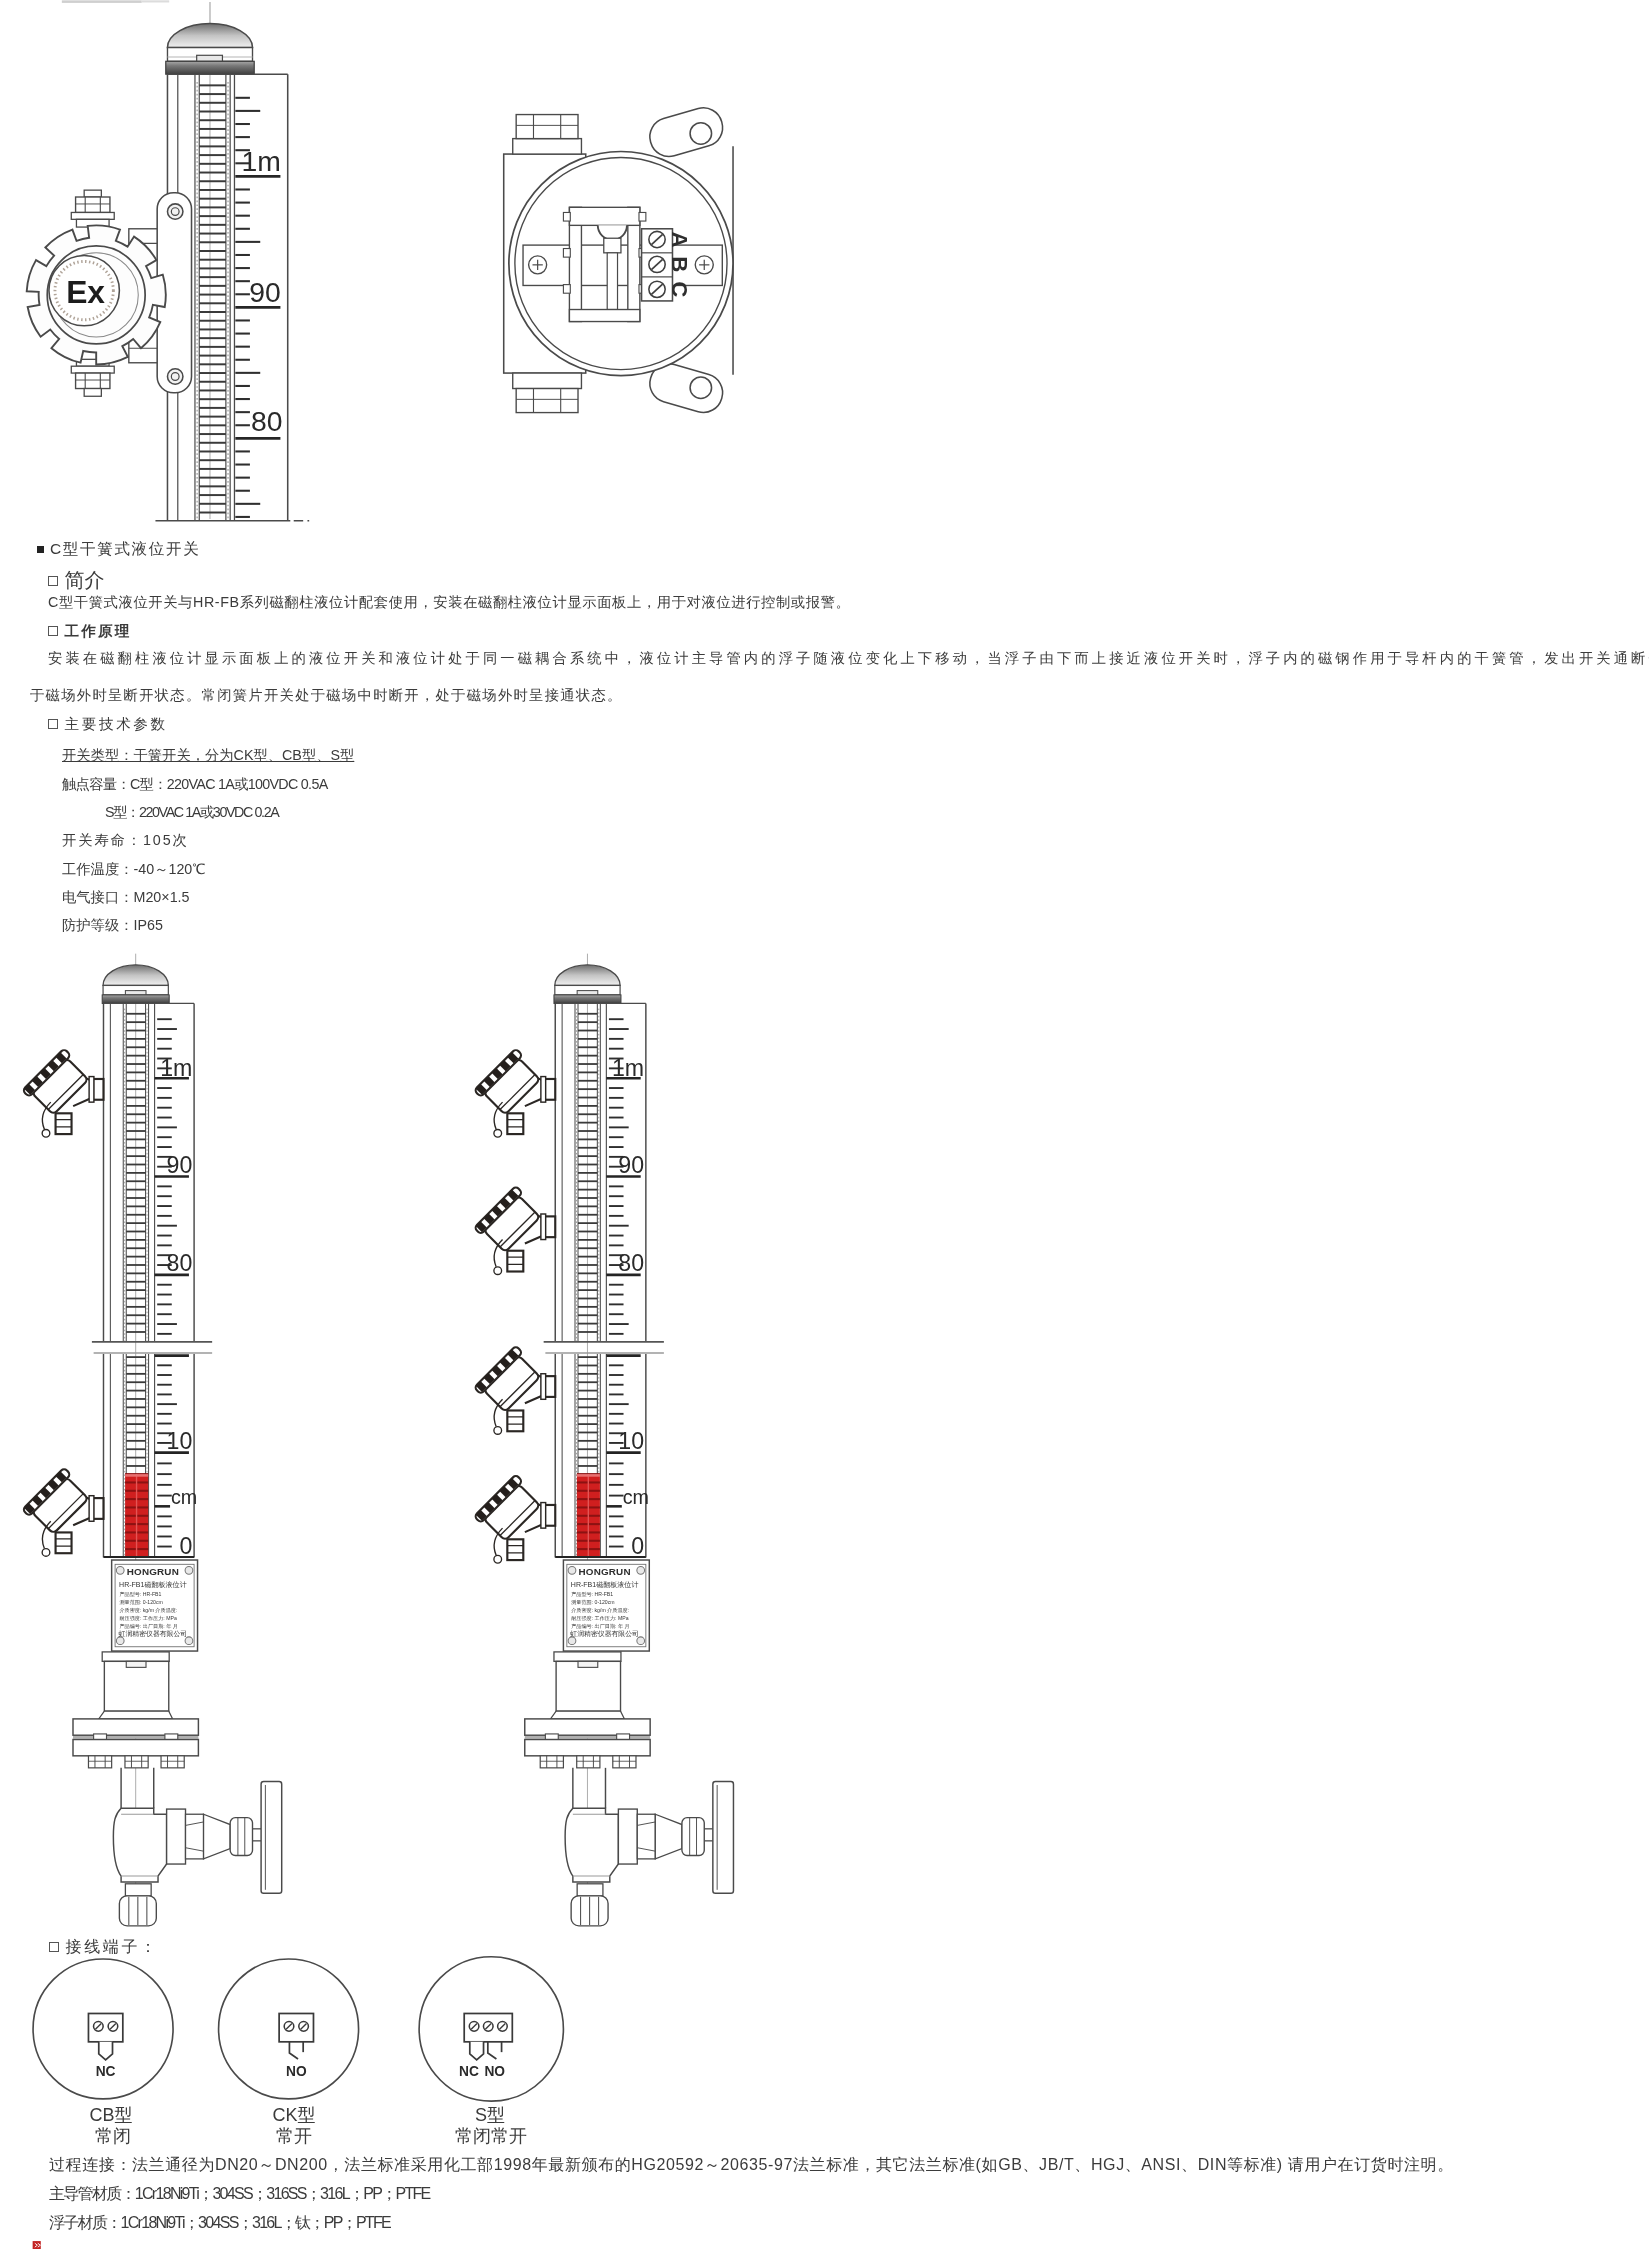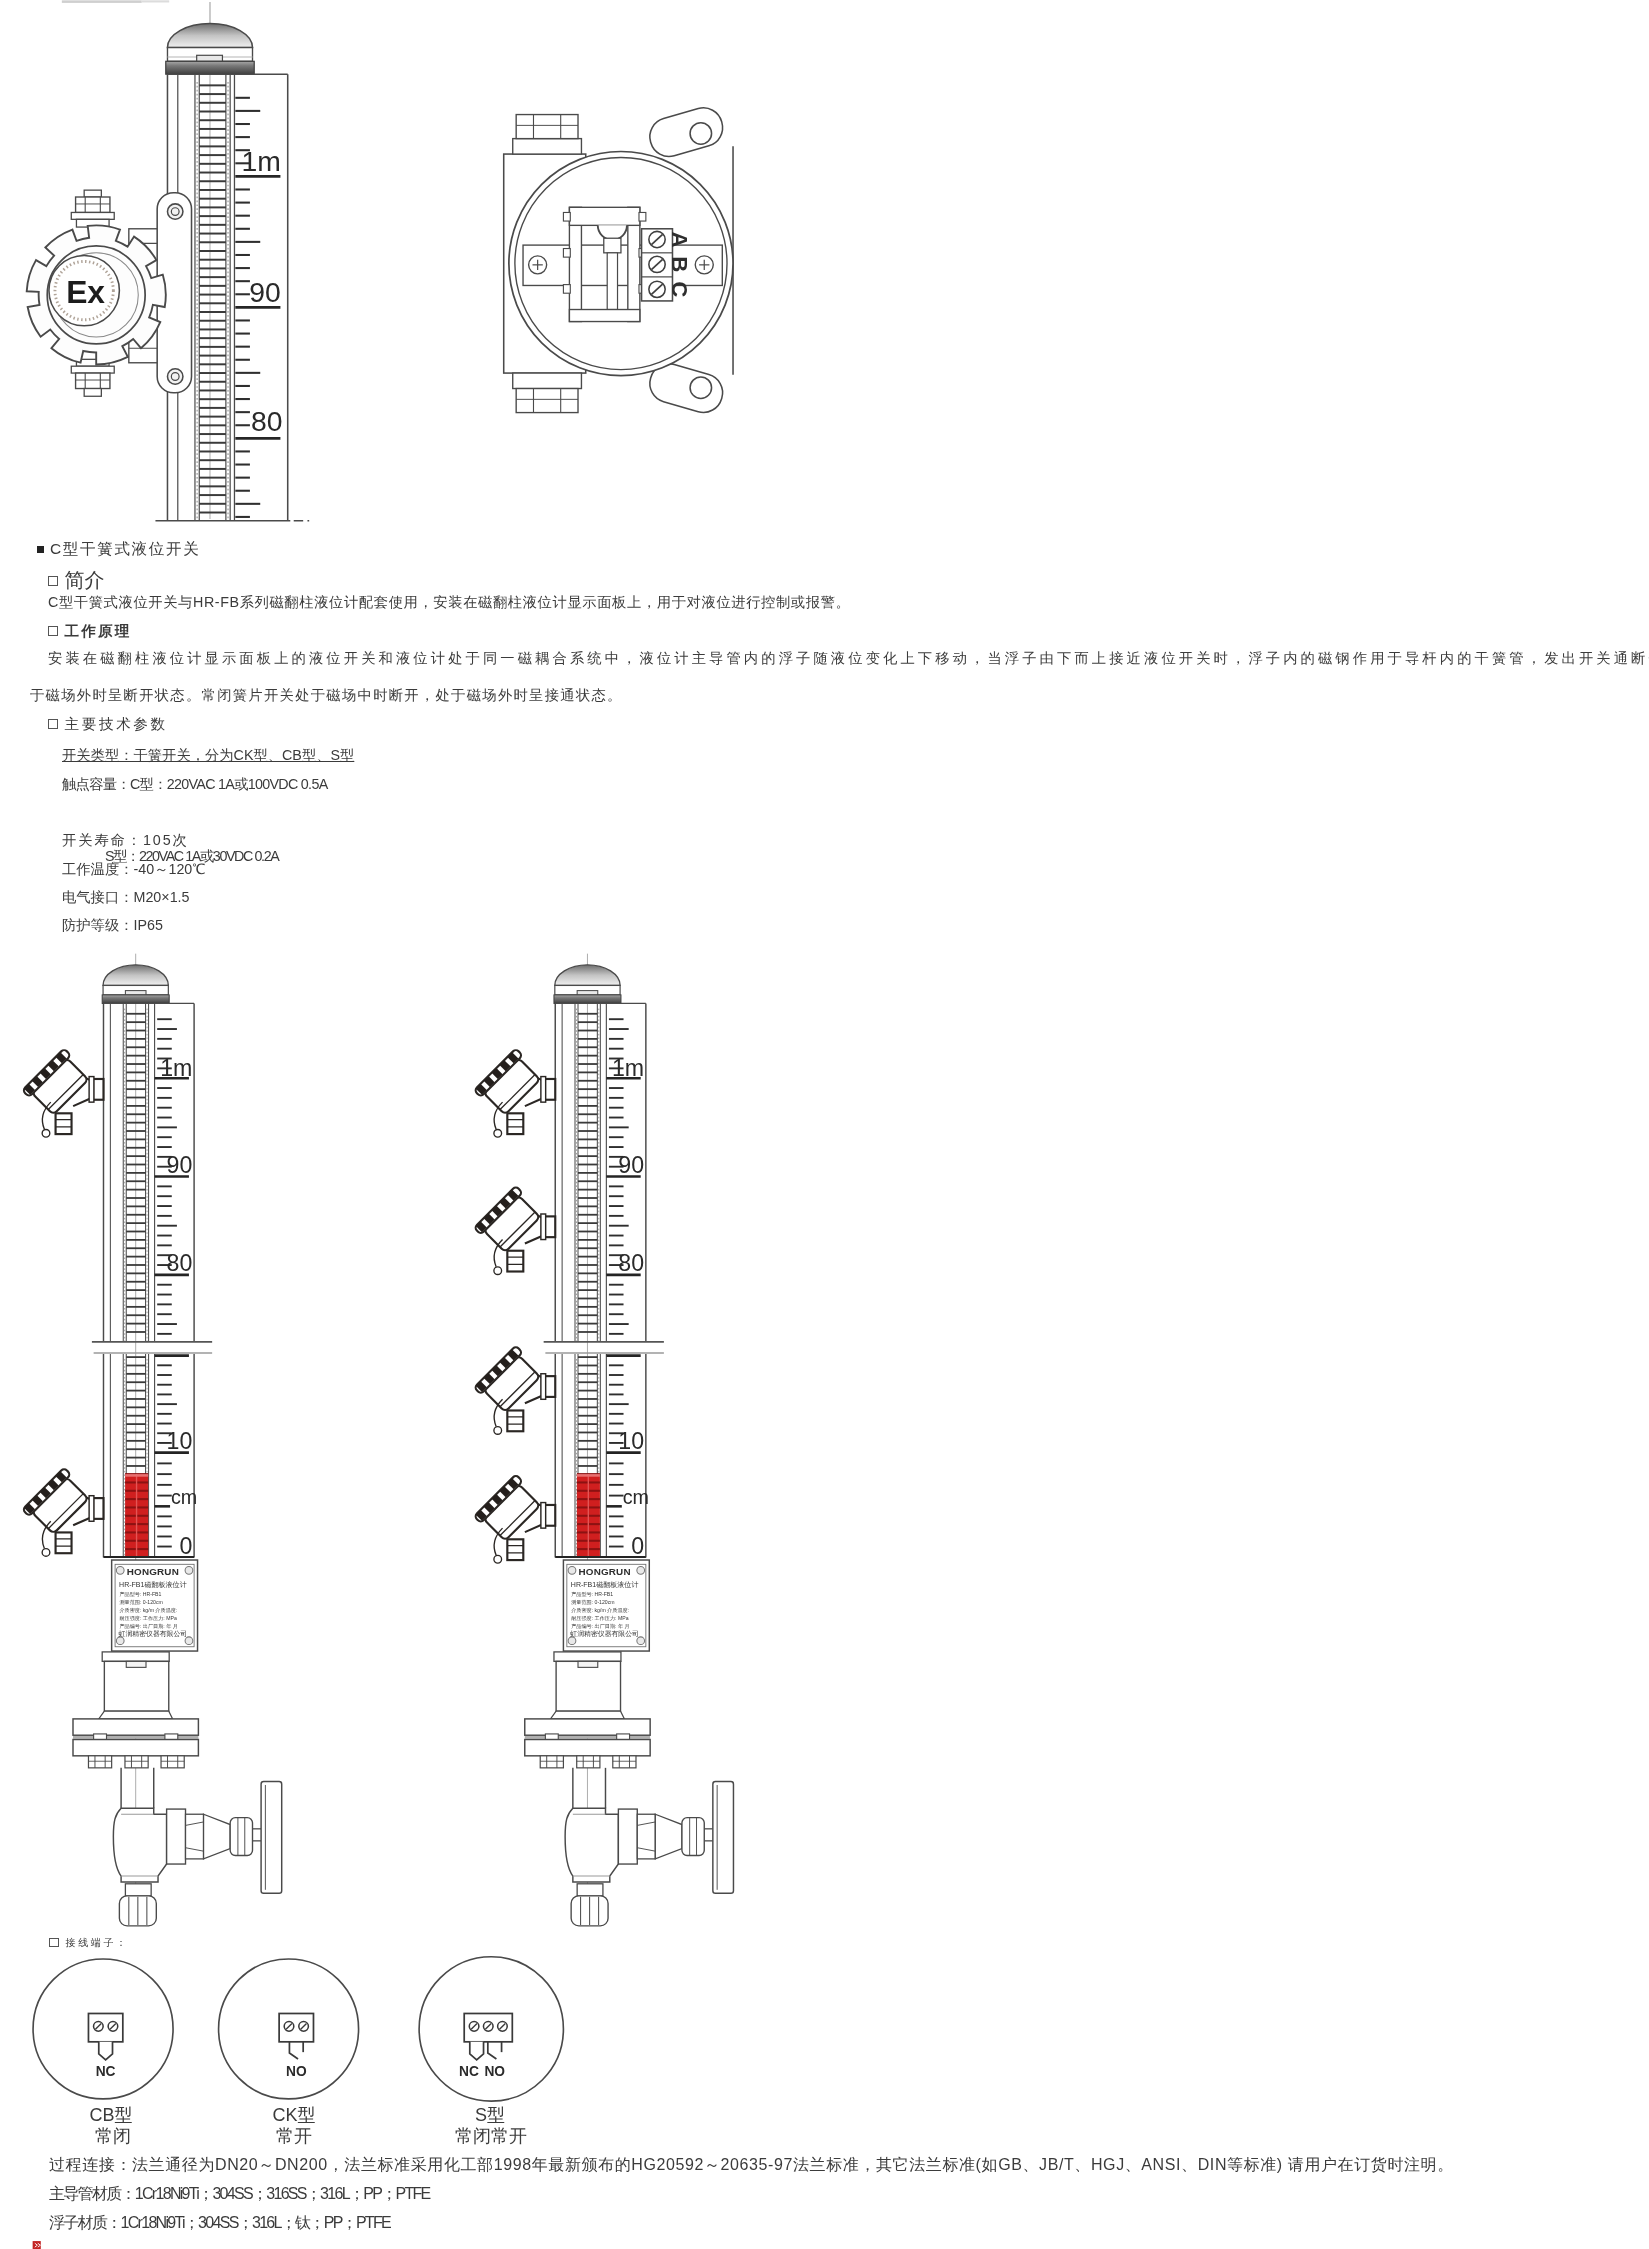--- a/index.html
+++ b/index.html
@@ -779,26 +779,26 @@
     </svg></div>
 <div class="t" style="left:37px;top:539px;font-size:15.5px;letter-spacing:1.7px;"><span class="sq"></span>C型干簧式液位开关</div>
 <div class="t" style="left:48px;top:568px;font-size:20px;"><span class="osq"></span>简介</div>
 <div class="t" style="left:48px;top:594px;font-size:14.3px;letter-spacing:0.6px;">C型干簧式液位开关与HR-FB系列磁翻柱液位计配套使用，安装在磁翻柱液位计显示面板上，用于对液位进行控制或报警。</div>
 <div class="t" style="left:48px;top:622px;font-size:14.6px;letter-spacing:2.1px;font-weight:bold;"><span class="osq"></span>工作原理</div>
 <div class="t" style="left:48px;top:650px;font-size:14.3px;letter-spacing:3.1px;">安装在磁翻柱液位计显示面板上的液位开关和液位计处于同一磁耦合系统中，液位计主导管内的浮子随液位变化上下移动，当浮子由下而上接近液位开关时，浮子内的磁钢作用于导杆内的干簧管，发出开关通断信号。常开簧片开关处于磁场中时接通，处</div>
 <div class="t" style="left:30px;top:687px;font-size:14.3px;letter-spacing:1.3px;">于磁场外时呈断开状态。常闭簧片开关处于磁场中时断开，处于磁场外时呈接通状态。</div>
 <div class="t" style="left:48px;top:715px;font-size:14.6px;letter-spacing:2.6px;"><span class="osq"></span>主要技术参数</div>
 <div class="t" style="left:62px;top:747px;font-size:14.3px;text-decoration:underline;">开关类型：干簧开关，分为CK型、CB型、S型</div>
 <div class="t" style="left:62px;top:776px;font-size:14.3px;letter-spacing:-0.7px;">触点容量：C型：220VAC 1A或100VDC 0.5A</div>
-<div class="t" style="left:105px;top:804px;font-size:14.3px;letter-spacing:-1.4px;margin-top:44px;">S型：220VAC 1A或30VDC 0.2A</div>
+<div class="t" style="left:105px;top:804px;font-size:14.3px;letter-spacing:-1.4px;">S型：220VAC 1A或30VDC 0.2A</div>
 <div class="t" style="left:62px;top:832px;font-size:14.3px;letter-spacing:1.9px;">开关寿命：105次</div>
 <div class="t" style="left:62px;top:861px;font-size:14.3px;">工作温度：-40～120℃</div>
 <div class="t" style="left:62px;top:889px;font-size:14.3px;">电气接口：M20×1.5</div>
 <div class="t" style="left:62px;top:917px;font-size:14.3px;">防护等级：IP65</div>
-<div class="t" style="left:49px;top:1937px;font-size:10px;letter-spacing:2.6px;"><span class="osq"></span>接线端子：</div>
+<div class="t" style="left:49px;top:1937px;font-size:16px;letter-spacing:2.6px;"><span class="osq"></span>接线端子：</div>
 <div class="t" style="left:111px;top:2104px;font-size:18px;transform:translateX(-50%);">CB型</div>
 <div class="t" style="left:113px;top:2125px;font-size:18px;transform:translateX(-50%);font-family:Liberation Serif, serif;">常闭</div>
 <div class="t" style="left:294px;top:2104px;font-size:18px;transform:translateX(-50%);">CK型</div>
 <div class="t" style="left:294px;top:2125px;font-size:18px;transform:translateX(-50%);">常开</div>
 <div class="t" style="left:490px;top:2104px;font-size:18px;transform:translateX(-50%);">S型</div>
 <div class="t" style="left:491px;top:2125px;font-size:18px;transform:translateX(-50%);">常闭常开</div>
 <div class="t" style="left:49px;top:2155px;font-size:16px;letter-spacing:0.6px;">过程连接：法兰通径为DN20～DN200，法兰标准采用化工部1998年最新颁布的HG20592～20635-97法兰标准，其它法兰标准(如GB、JB/T、HGJ、ANSI、DIN等标准) 请用户在订货时注明。</div>
 <div class="t" style="left:49px;top:2184px;font-size:16px;letter-spacing:-1.7px;">主导管材质：1Cr18Ni9Ti；304SS；316SS；316L；PP；PTFE</div>
 <div class="t" style="left:49px;top:2213px;font-size:16px;letter-spacing:-1.7px;">浮子材质：1Cr18Ni9Ti；304SS；316L；钛；PP；PTFE</div>
 

